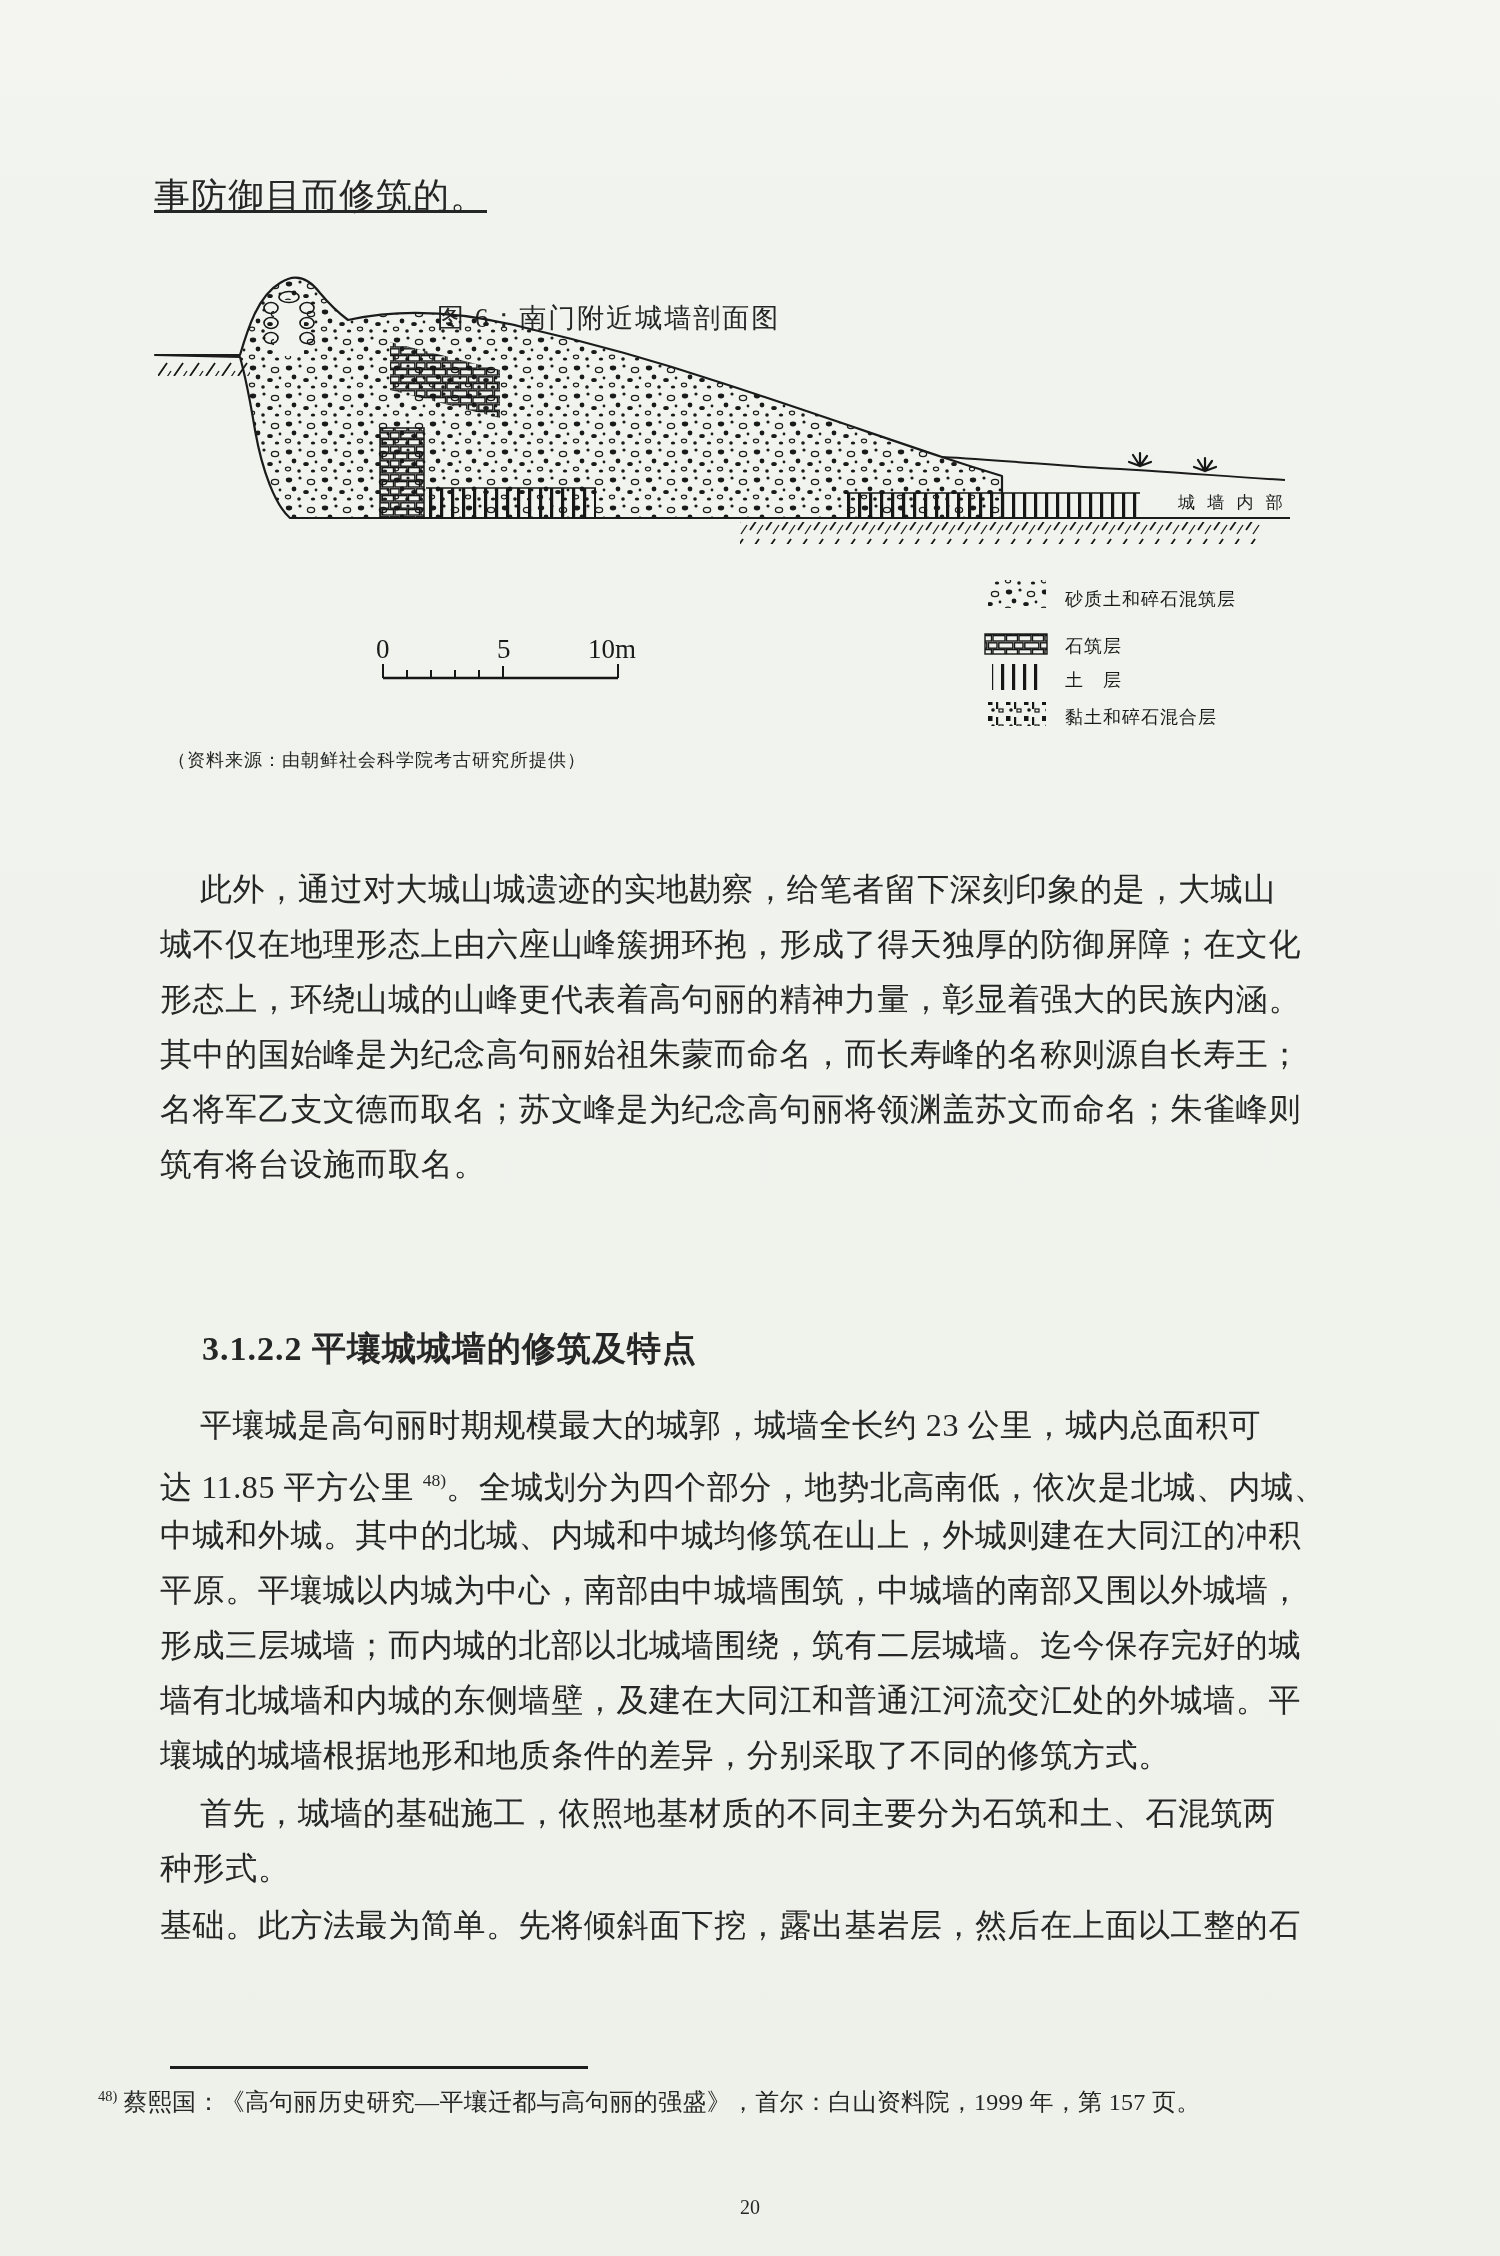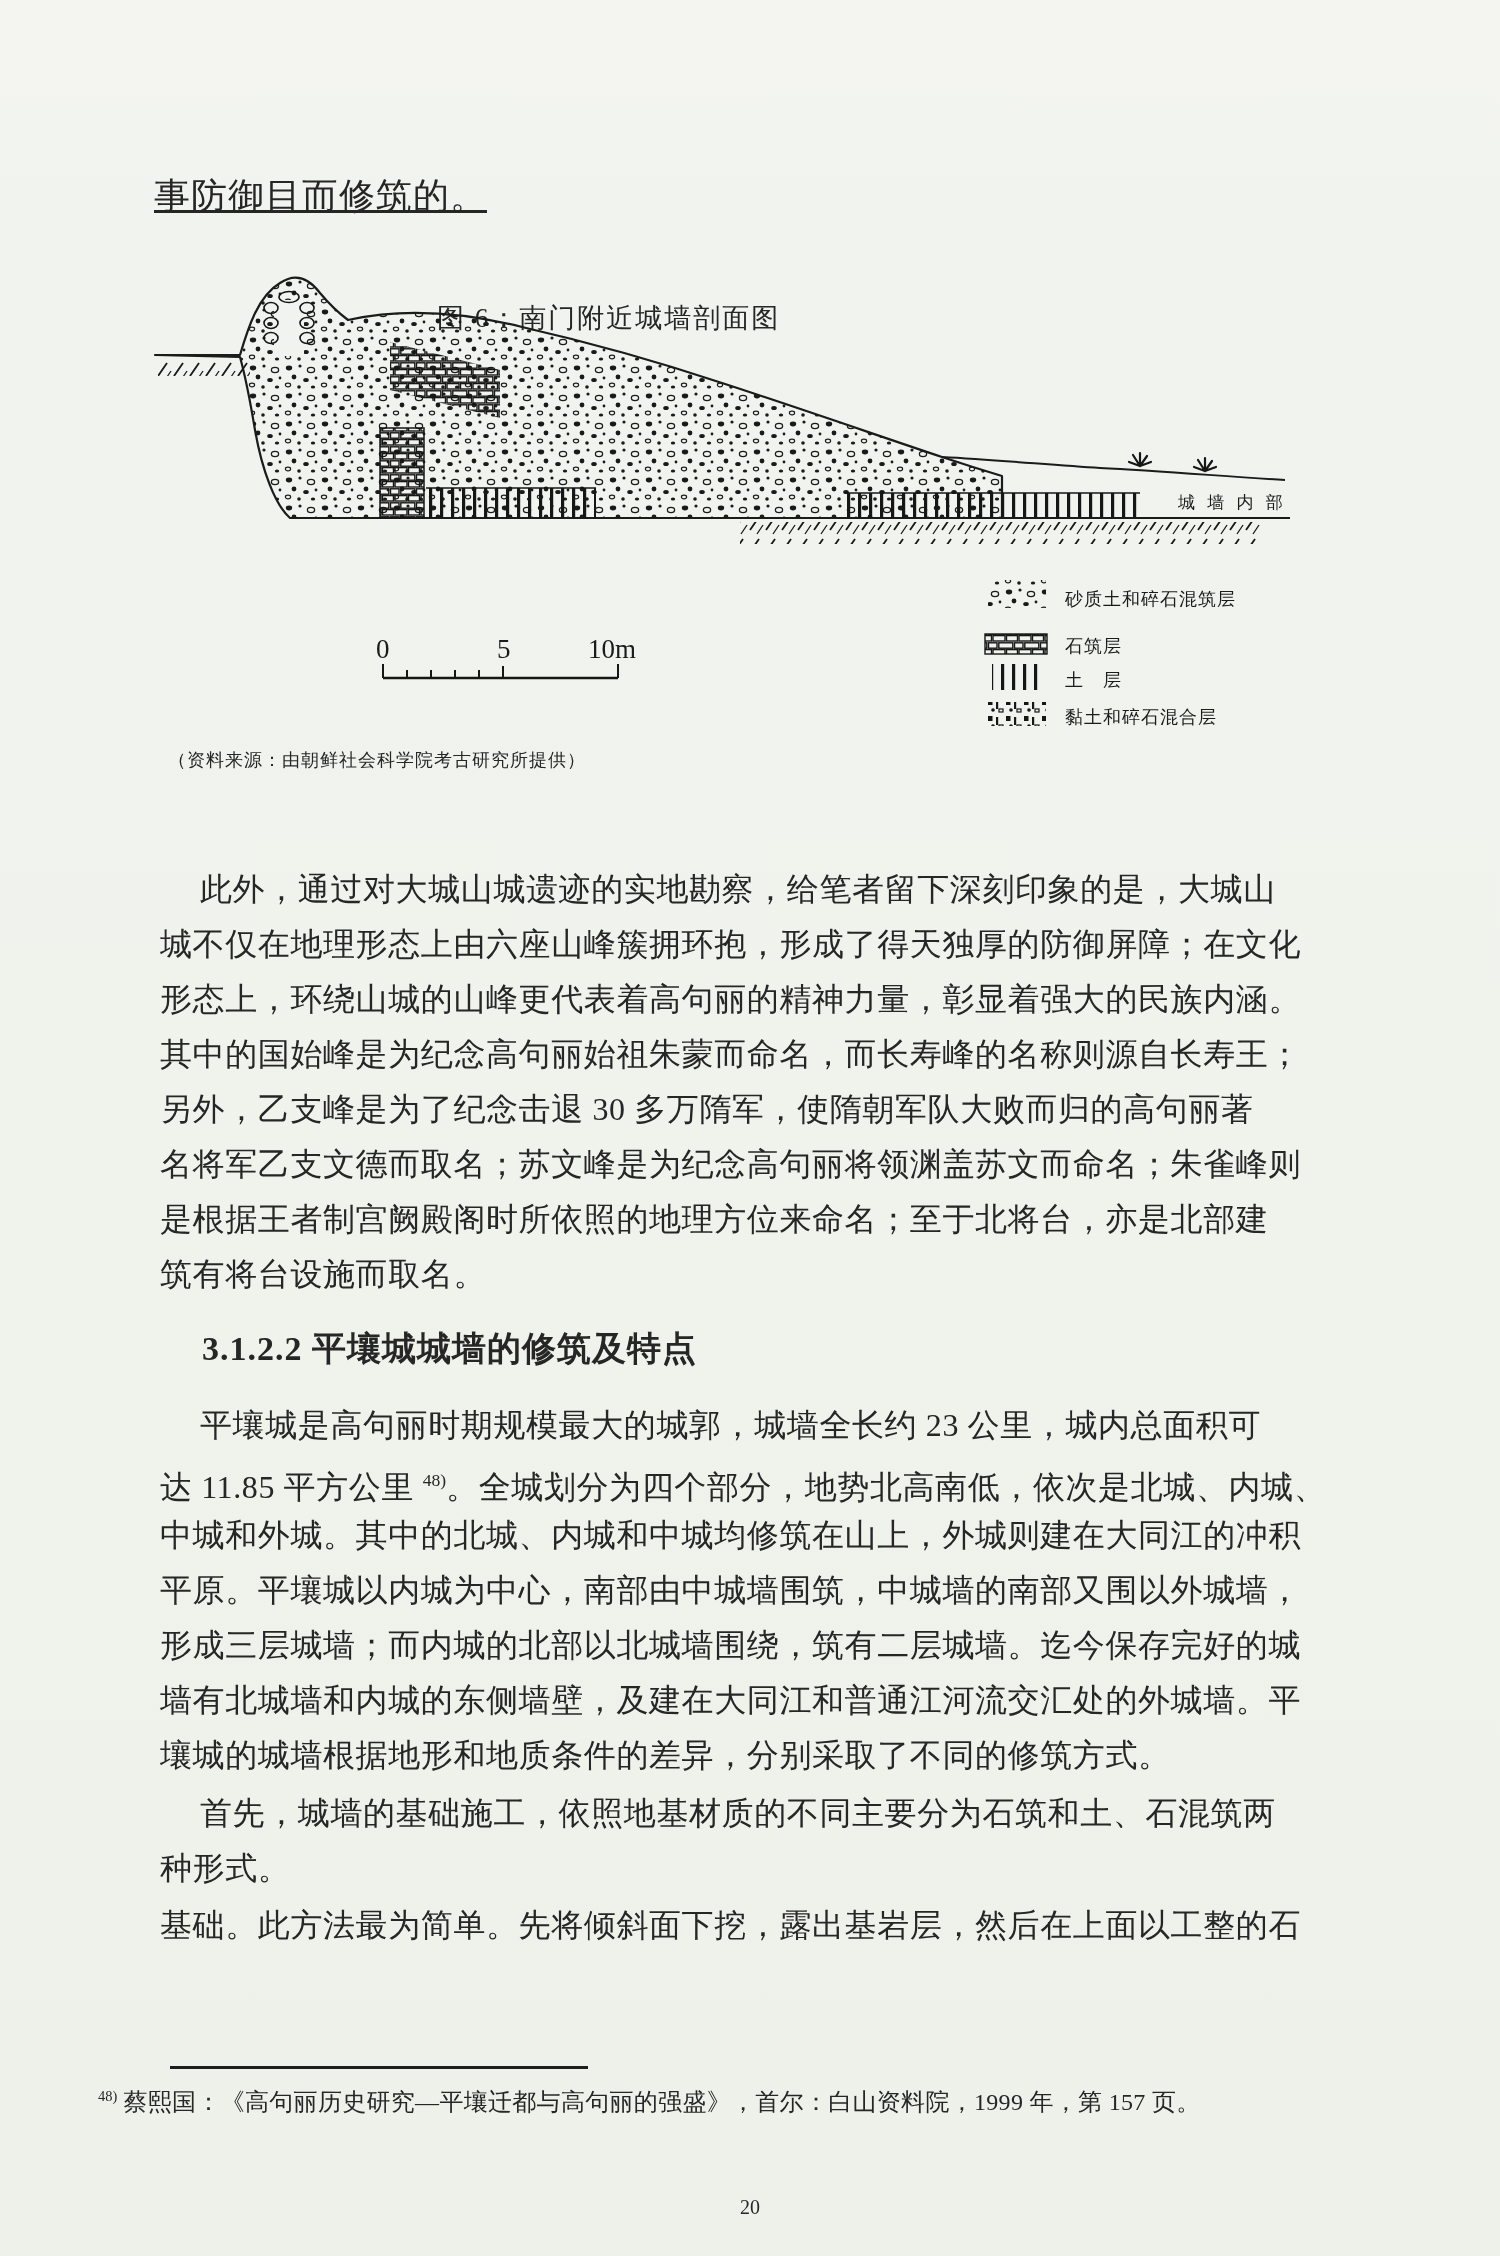--- a/index.html
+++ b/index.html
@@ -151,23 +151,21 @@
     </svg>
   </div>
 
   <div class="abs source-note">（资料来源：由朝鲜社会科学院考古研究所提供）</div>
 
   <div class="abs para" style="top:862px;">
     <div class="line indent">此外，通过对大城山城遗迹的实地勘察，给笔者留下深刻印象的是，大城山</div>
     <div class="line">城不仅在地理形态上由六座山峰簇拥环抱，形成了得天独厚的防御屏障；在文化</div>
     <div class="line">形态上，环绕山城的山峰更代表着高句丽的精神力量，彰显着强大的民族内涵。</div>
     <div class="line">其中的国始峰是为纪念高句丽始祖朱蒙而命名，而长寿峰的名称则源自长寿王；</div>
-    <div class="line">另外，乙支峰是为了纪念击退 30 多万隋军，使隋朝军队大败而归的高句丽著</div>
     <div class="line">名将军乙支文德而取名；苏文峰是为纪念高句丽将领渊盖苏文而命名；朱雀峰则</div>
-    <div class="line">是根据王者制宫阙殿阁时所依照的地理方位来命名；至于北将台，亦是北部建</div>
     <div class="line">筑有将台设施而取名。</div>
   </div>
 
   <div class="abs heading">3.1.2.2 平壤城城墙的修筑及特点</div>
 
   <div class="abs para" style="top:1398px;">
     <div class="line indent">平壤城是高句丽时期规模最大的城郭，城墙全长约 23 公里，城内总面积可</div>
     <div class="line"><span>达 11.85 平方公里 </span><sup class="fn">48)</sup><span>。全城划分为四个部分，地势北高南低，依次是北城、内城、</span></div>
     <div class="line">中城和外城。其中的北城、内城和中城均修筑在山上，外城则建在大同江的冲积</div>
     <div class="line">平原。平壤城以内城为中心，南部由中城墙围筑，中城墙的南部又围以外城墙，</div>

